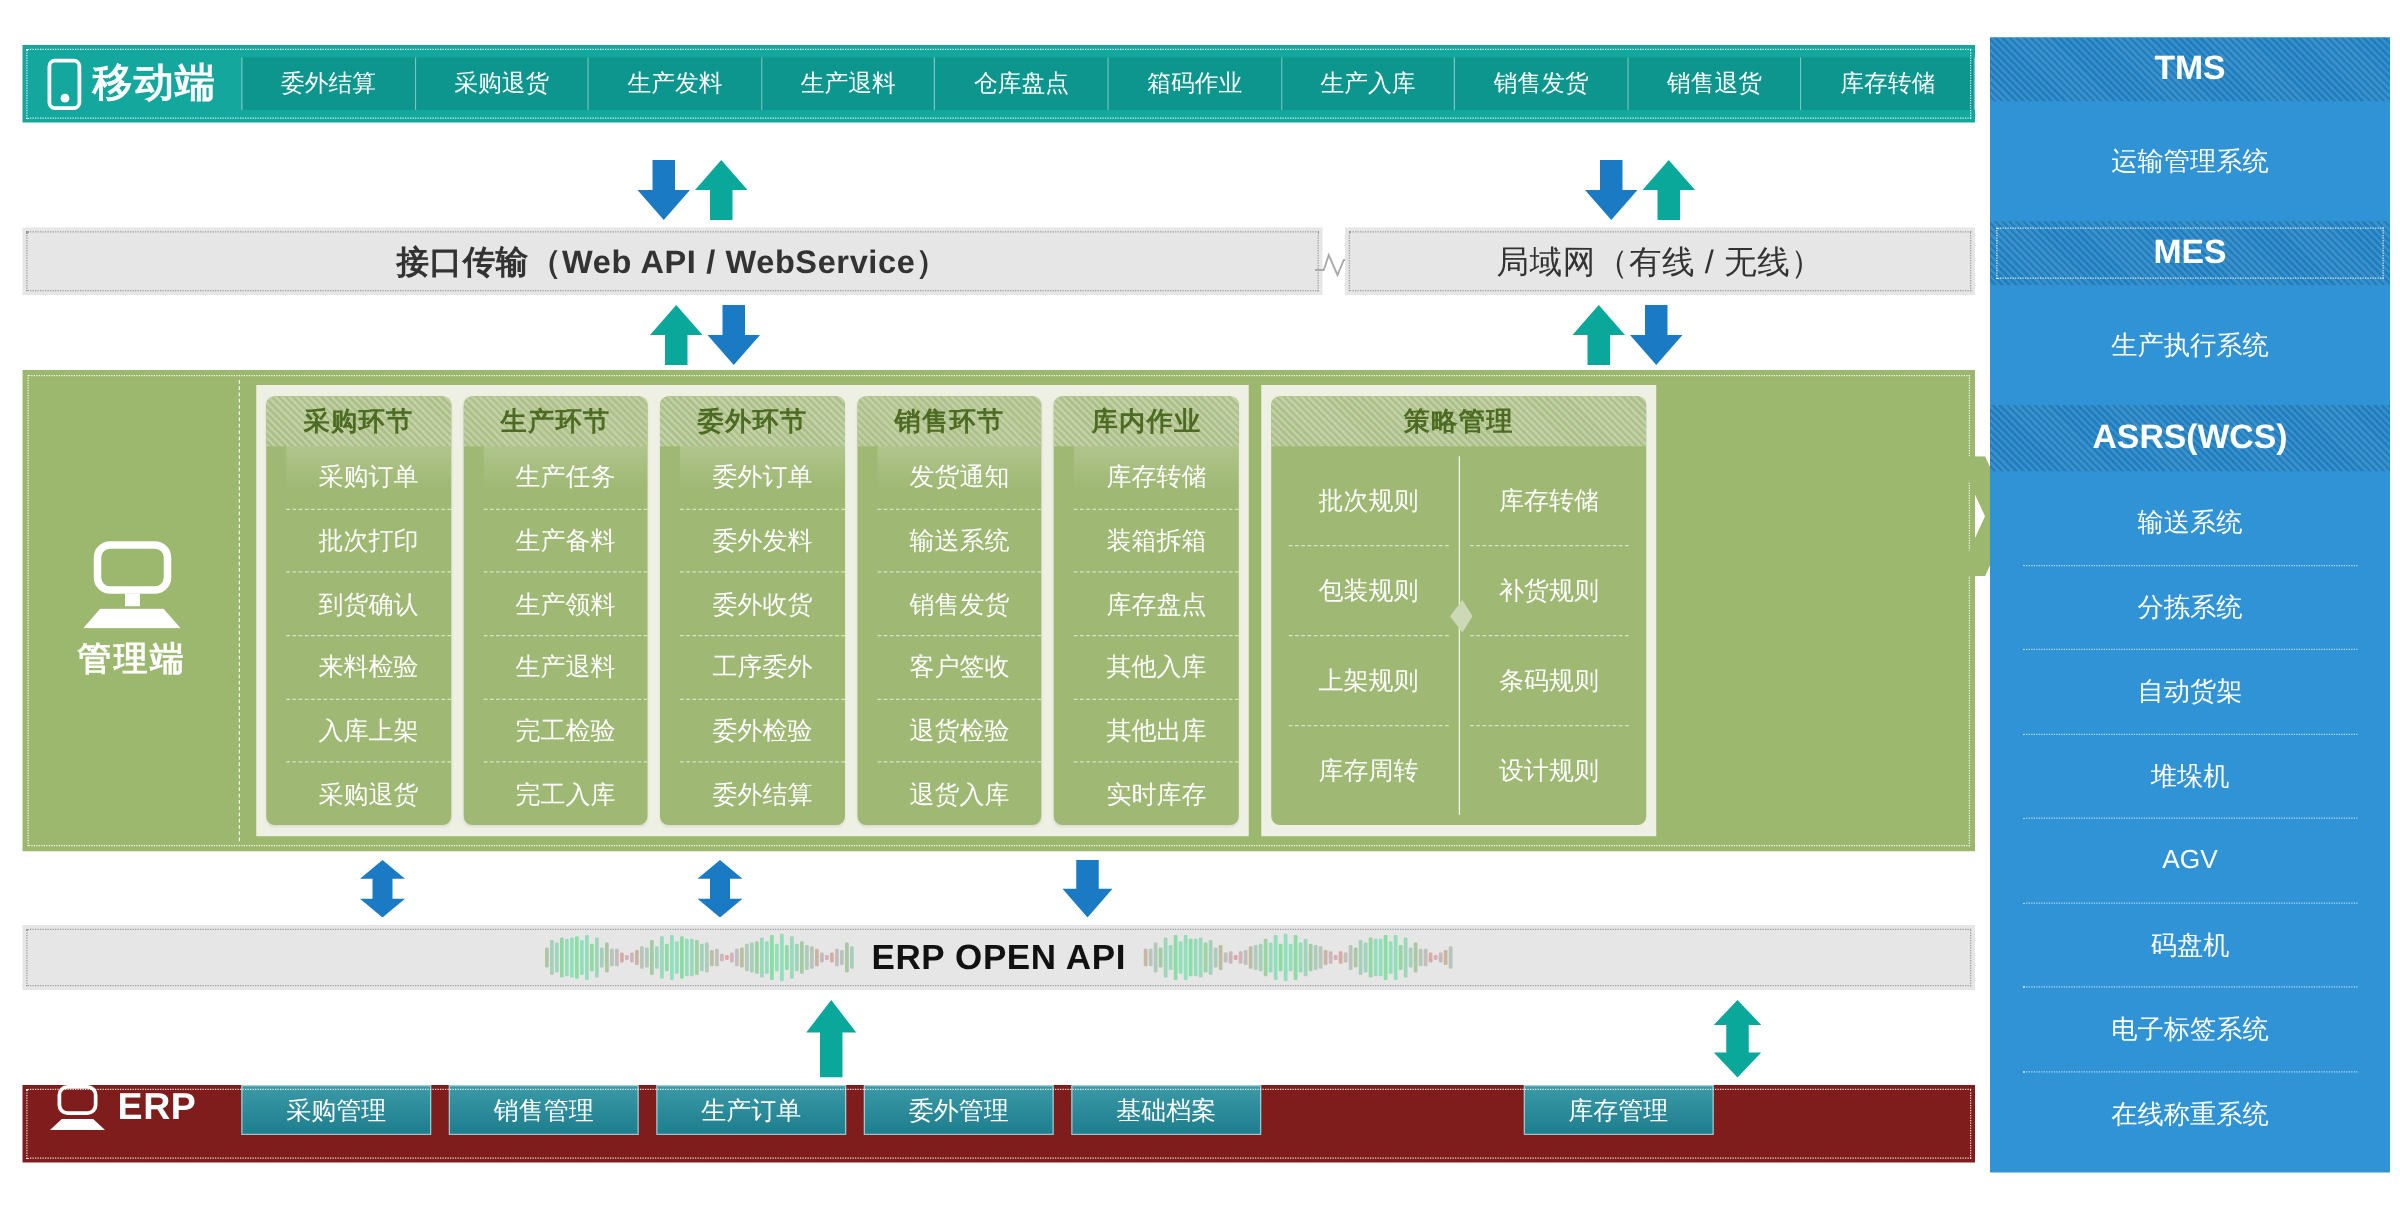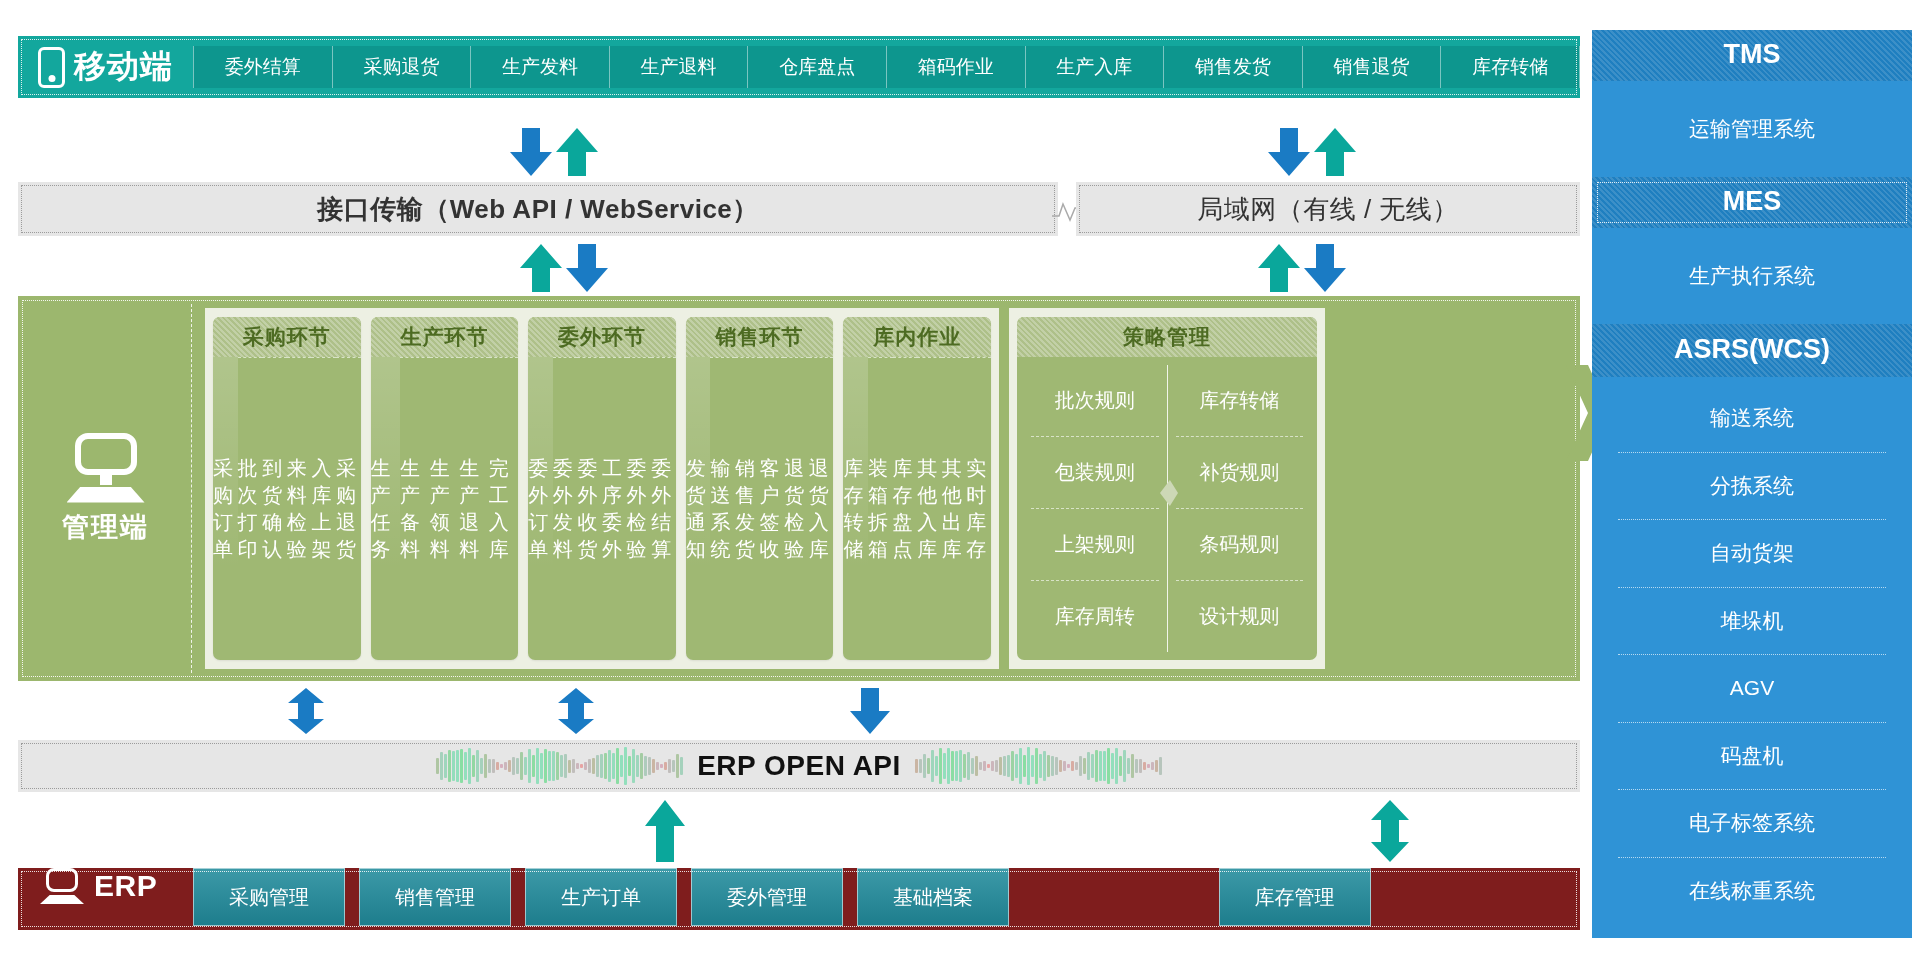--- a/index.html
+++ b/index.html
@@ -66,21 +66,21 @@
     flex:1;background:#9fb873;border-radius:7px;overflow:hidden;
     display:flex;flex-direction:column;box-shadow:0 1px 2px rgba(0,0,0,.08);
   }
   .col-head{
     height:40px;display:flex;align-items:center;justify-content:center;
     color:#4d6b22;font-size:21px;font-weight:bold;letter-spacing:1px;
     background:
       repeating-linear-gradient(45deg,rgba(255,255,255,.25) 0 2px,rgba(255,255,255,0) 2px 4px),
       #aec089;
   }
-  .col-body{flex:1;display:flex;flex-direction:row;}
+  .col-body{flex:1;display:flex;flex-direction:column;margin-left:16px;}
   .col-item{
     flex:1;display:flex;align-items:center;justify-content:center;
     color:#fff;font-size:20px;
     border-top:1px dashed rgba(255,255,255,.6);
   }
   .col-item:first-child{border-top:none;background:linear-gradient(180deg,rgba(255,255,255,.18),rgba(255,255,255,0) 70%);}
 
   
   .strategy-wrap{flex:0 0 316px;background:#edf0e3;padding:9px 8px;box-sizing:border-box;margin-left:10px;}
   .strategy-card{height:100%;background:#9fb873;border-radius:7px;overflow:hidden;display:flex;flex-direction:column;}
@@ -113,21 +113,21 @@
     outline:1px dotted rgba(255,255,255,.85);outline-offset:-4px;
     display:flex;align-items:flex-start;
   }
   .erp-brand{display:flex;align-items:center;gap:10px;width:175px;padding-left:22px;box-sizing:border-box;}
   .erp-ico{width:44px;height:36px;position:relative;}
   .erp-ico .scr{position:absolute;left:6px;top:0;width:32px;height:24px;border:3px solid #fff;border-radius:8px;box-sizing:border-box;}
   .erp-ico .base{position:absolute;left:0;bottom:0;width:44px;height:9px;background:#fff;clip-path:polygon(22% 0,78% 0,100% 100%,0 100%);}
   .erp-title{color:#fff;font-size:30px;font-weight:bold;letter-spacing:.5px;}
   .erp-items{flex:1;display:flex;align-items:center;gap:14px;padding-right:14px;}
   .erp-item{
-    flex:0 0 auto;min-width:152px;height:58px;
+    flex:0 0 auto;min-width:152px;height:40px;
     display:flex;align-items:center;justify-content:center;
     color:#fff;font-size:20px;
     background:linear-gradient(180deg,#3c9aa8,#1d7d8c);
     outline:1px solid rgba(255,255,255,.55);outline-offset:-1px;
     box-sizing:border-box;
   }
   .erp-spacer{flex:1;}
 
   
   #right-panel{
@@ -257,20 +257,21 @@
             </div>
           </div>
 
           <div class="col-card">
             <div class="col-head">生产环节</div>
             <div class="col-body">
               <div class="col-item">生产任务</div>
               <div class="col-item">生产备料</div>
               <div class="col-item">生产领料</div>
               <div class="col-item">生产退料</div>
+              <div class="col-item">完工检验</div>
               <div class="col-item">完工入库</div>
             </div>
           </div>
 
           <div class="col-card">
             <div class="col-head">委外环节</div>
             <div class="col-body">
               <div class="col-item">委外订单</div>
               <div class="col-item">委外发料</div>
               <div class="col-item">委外收货</div>

